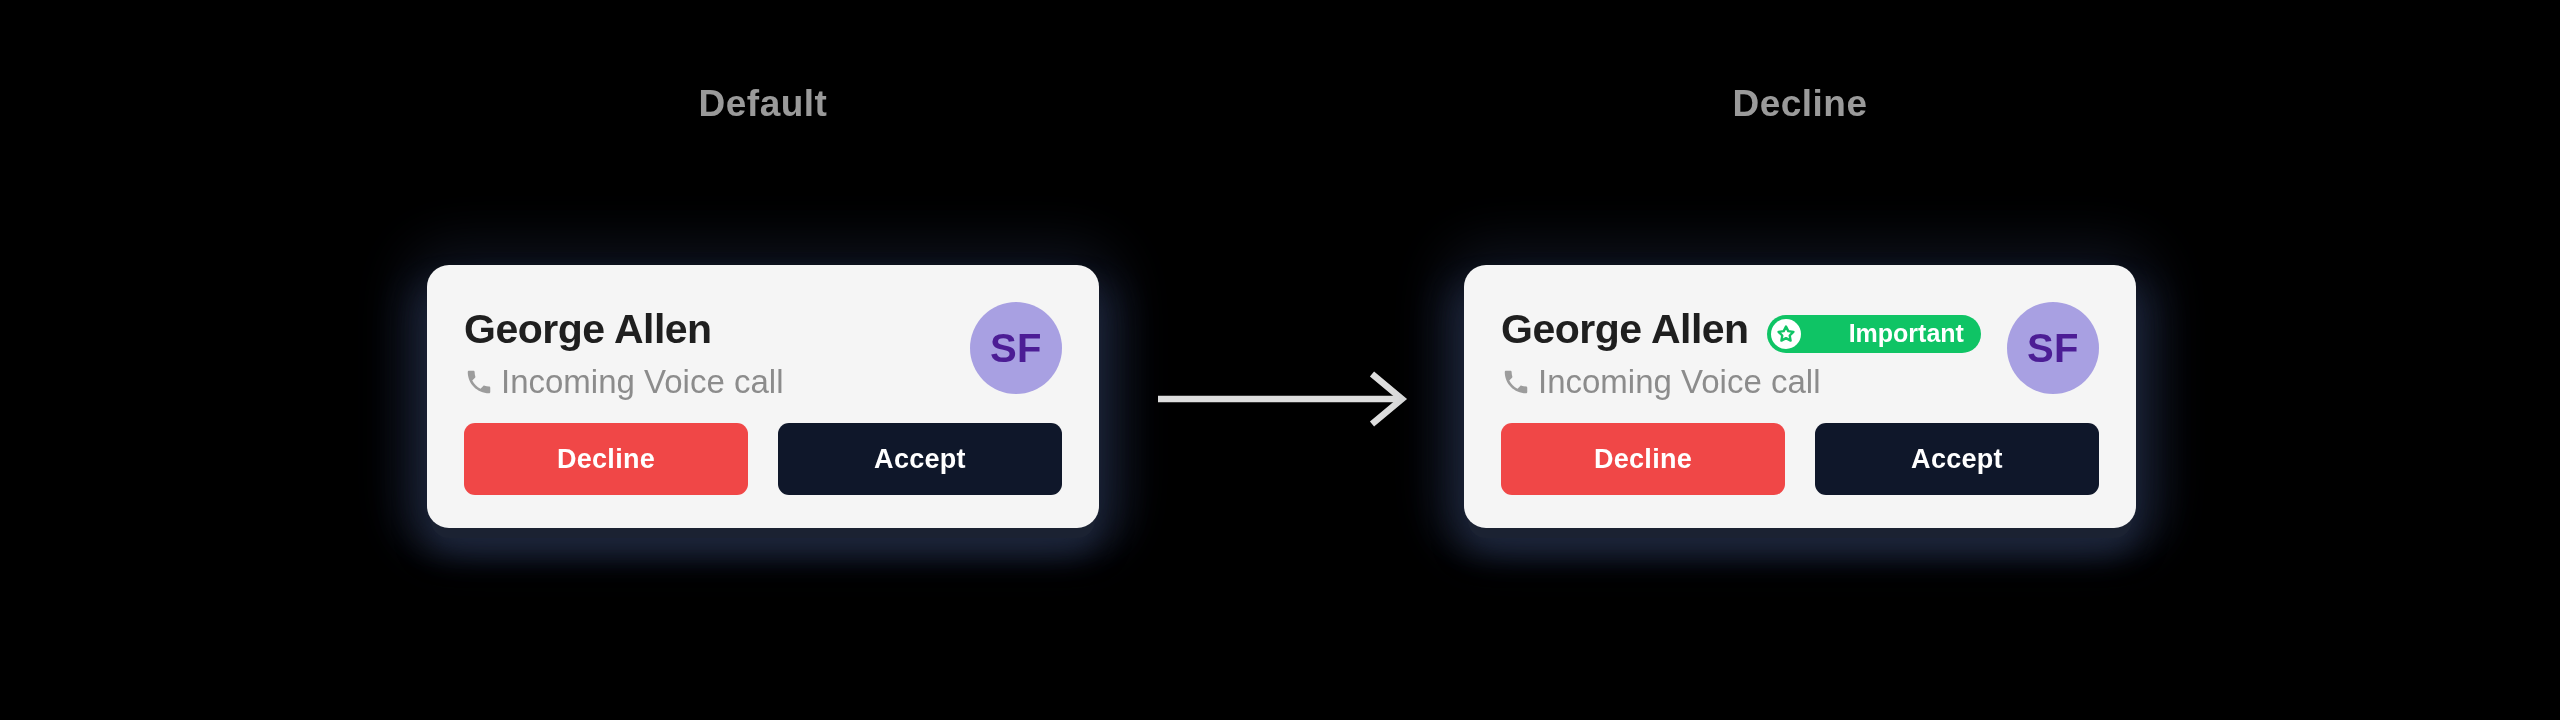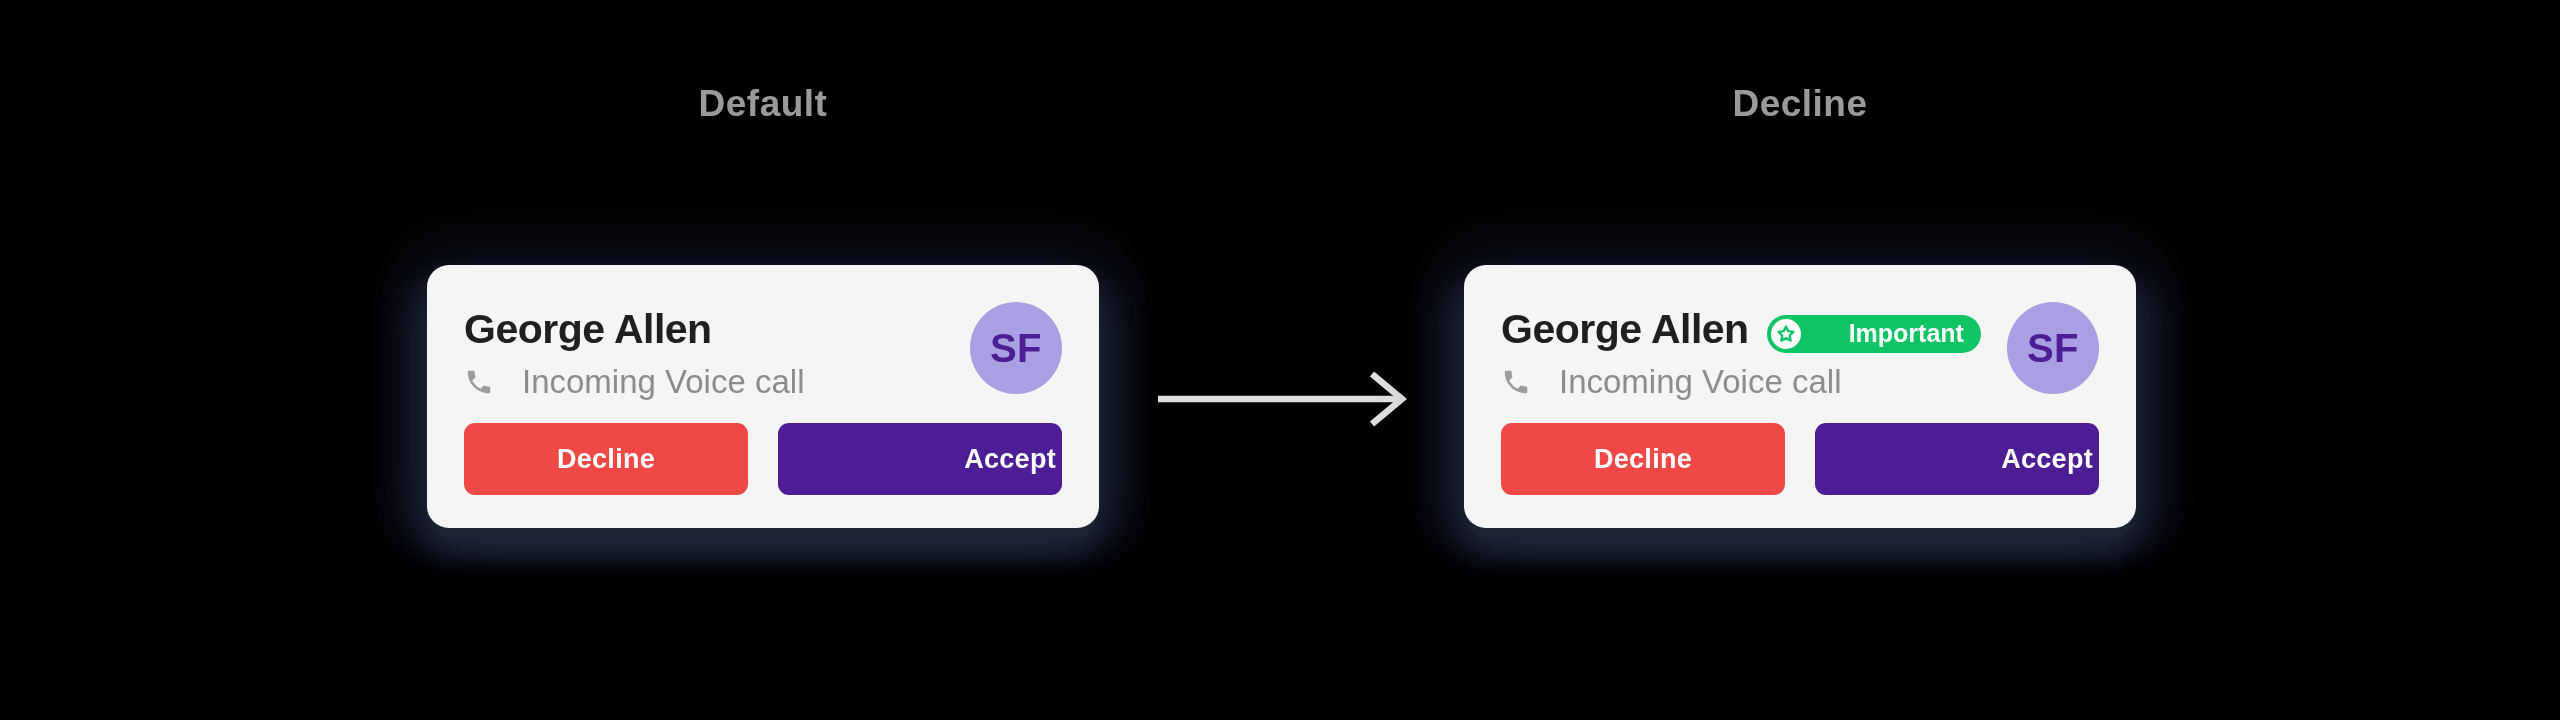--- a/index.html
+++ b/index.html
@@ -82,21 +82,21 @@
     color: #FFFFFF;
     font-size: 25px;
     font-weight: bold;
     line-height: 1;
     padding-bottom: 2px;
     margin-left: 37px;
   }
   .subtitle-row {
     display: flex;
     align-items: center;
-    gap: 28px;
+    gap: 7px;
     margin-top: 9px;
     height: 40px;
   }
   .subtitle-text {
     font-size: 33px;
     color: #8C8C8C;
     white-space: nowrap;
   }
   .avatar {
     position: absolute;
@@ -128,21 +128,21 @@
     border: none;
     border-radius: 11px;
     color: #FFFFFF;
     font-family: "Liberation Sans", "DejaVu Sans", sans-serif;
     font-size: 27px;
     font-weight: bold;
     cursor: pointer;
     letter-spacing: 0.3px;
   }
   .btn-decline { background: #F04747; }
-  .btn-accept  { background: #4c1d95; text-align: right; }
+  .btn-accept  { background: #0f172a; }
 
   .arrow-wrap {
     position: absolute;
     left: 1156px;
     top: 367px;
     width: 252px;
     height: 64px;
   }
 </style>
 </head>

